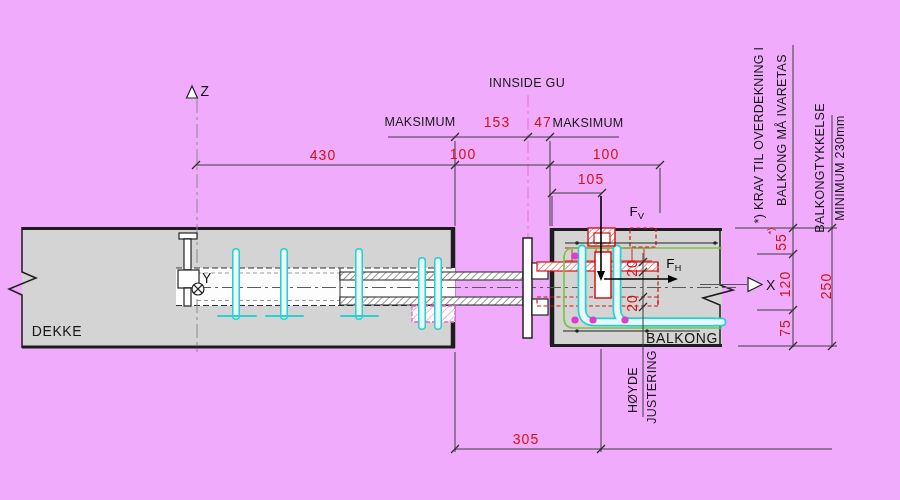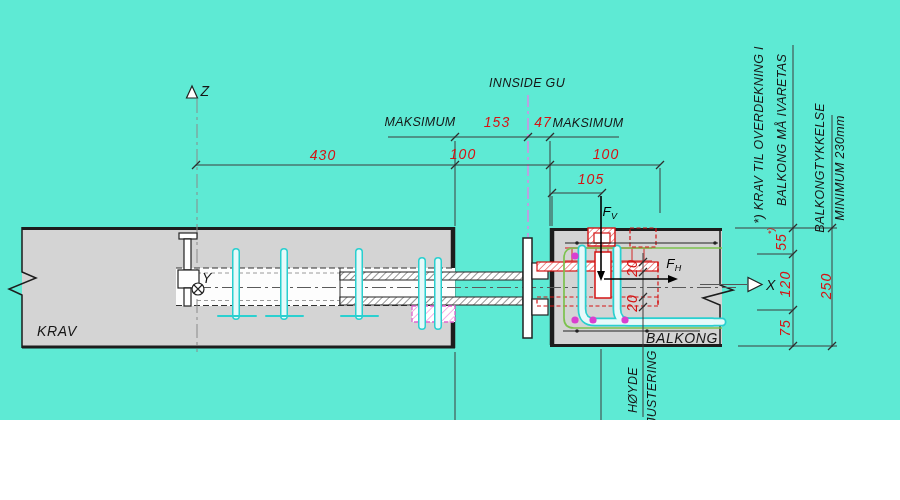--- a/index.html
+++ b/index.html
@@ -1,17 +1,17 @@
 <!DOCTYPE html>
 <html><head>
 <meta charset="utf-8">
 <style>
   html,body{margin:0;padding:0;background:#fff;}
-  #stage{position:relative;width:900px;height:420px;background:#5eead4;overflow:hidden;
-         font-family:"Liberation Sans",sans-serif;font-style:italic;}
+  #stage{position:relative;width:900px;height:500px;background:#f0abfc;overflow:hidden;
+         font-family:"Liberation Sans",sans-serif;}
   #stage svg{position:absolute;left:0;top:0;}
   .lbl{position:absolute;font-size:12.5px;color:#161616;white-space:nowrap;
        transform:translate(-50%,-50%);letter-spacing:.3px;line-height:1;}
   .big{font-size:14px;letter-spacing:.6px;}
   .red{color:#d41414;}
   .num{font-size:14px;letter-spacing:1px;}
   .rot{transform:translate(-50%,-50%) rotate(-90deg);}
   .tiny{font-size:9px;letter-spacing:0;}
   .force{font-size:13.5px;color:#000;}
   .force .sb{font-size:9px;vertical-align:sub;}
@@ -217,31 +217,31 @@
 <span class="lbl red num" style="left:526px;top:439px">305</span>
 
 <span class="lbl red num rot" style="left:632px;top:268px">20</span>
 <span class="lbl red num rot" style="left:632px;top:303px">20</span>
 <span class="lbl red num rot" style="left:781px;top:242px">55</span>
 <span class="lbl red tiny rot" style="left:771px;top:231px">*)</span>
 <span class="lbl red num rot" style="left:785px;top:284px">120</span>
 <span class="lbl red num rot" style="left:785px;top:328px">75</span>
 <span class="lbl red num rot" style="left:826px;top:286px">250</span>
 
-<span class="lbl big" style="left:57px;top:331px">KRAV</span>
+<span class="lbl big" style="left:57px;top:331px">DEKKE</span>
 <span class="lbl big" style="left:682px;top:338px">BALKONG</span>
 
 <span class="lbl rot" style="left:633px;top:390px">HØYDE</span>
 <span class="lbl rot" style="left:652px;top:387px">JUSTERING</span>
 
 <span class="lbl rot" style="left:759px;top:135px">*) KRAV TIL OVERDEKNING I</span>
 <span class="lbl rot" style="left:782px;top:130px">BALKONG MÅ IVARETAS</span>
 <span class="lbl rot" style="left:820px;top:168px">BALKONGTYKKELSE</span>
 <span class="lbl rot" style="left:840px;top:168px">MINIMUM 230mm</span>
 
 <span class="lbl big" style="left:205px;top:91px">Z</span>
 <span class="lbl big" style="left:207px;top:278px">Y</span>
 <span class="lbl big" style="left:771px;top:285px">X</span>
 
-<span class="lbl force" style="left:610px;top:213px"><span>F</span><span class="sb">V</span></span>
+<span class="lbl force" style="left:637px;top:213px"><span>F</span><span class="sb">V</span></span>
 <span class="lbl force" style="left:674px;top:265px"><span>F</span><span class="sb">H</span></span>
 
 </div>
 
 </body></html>

